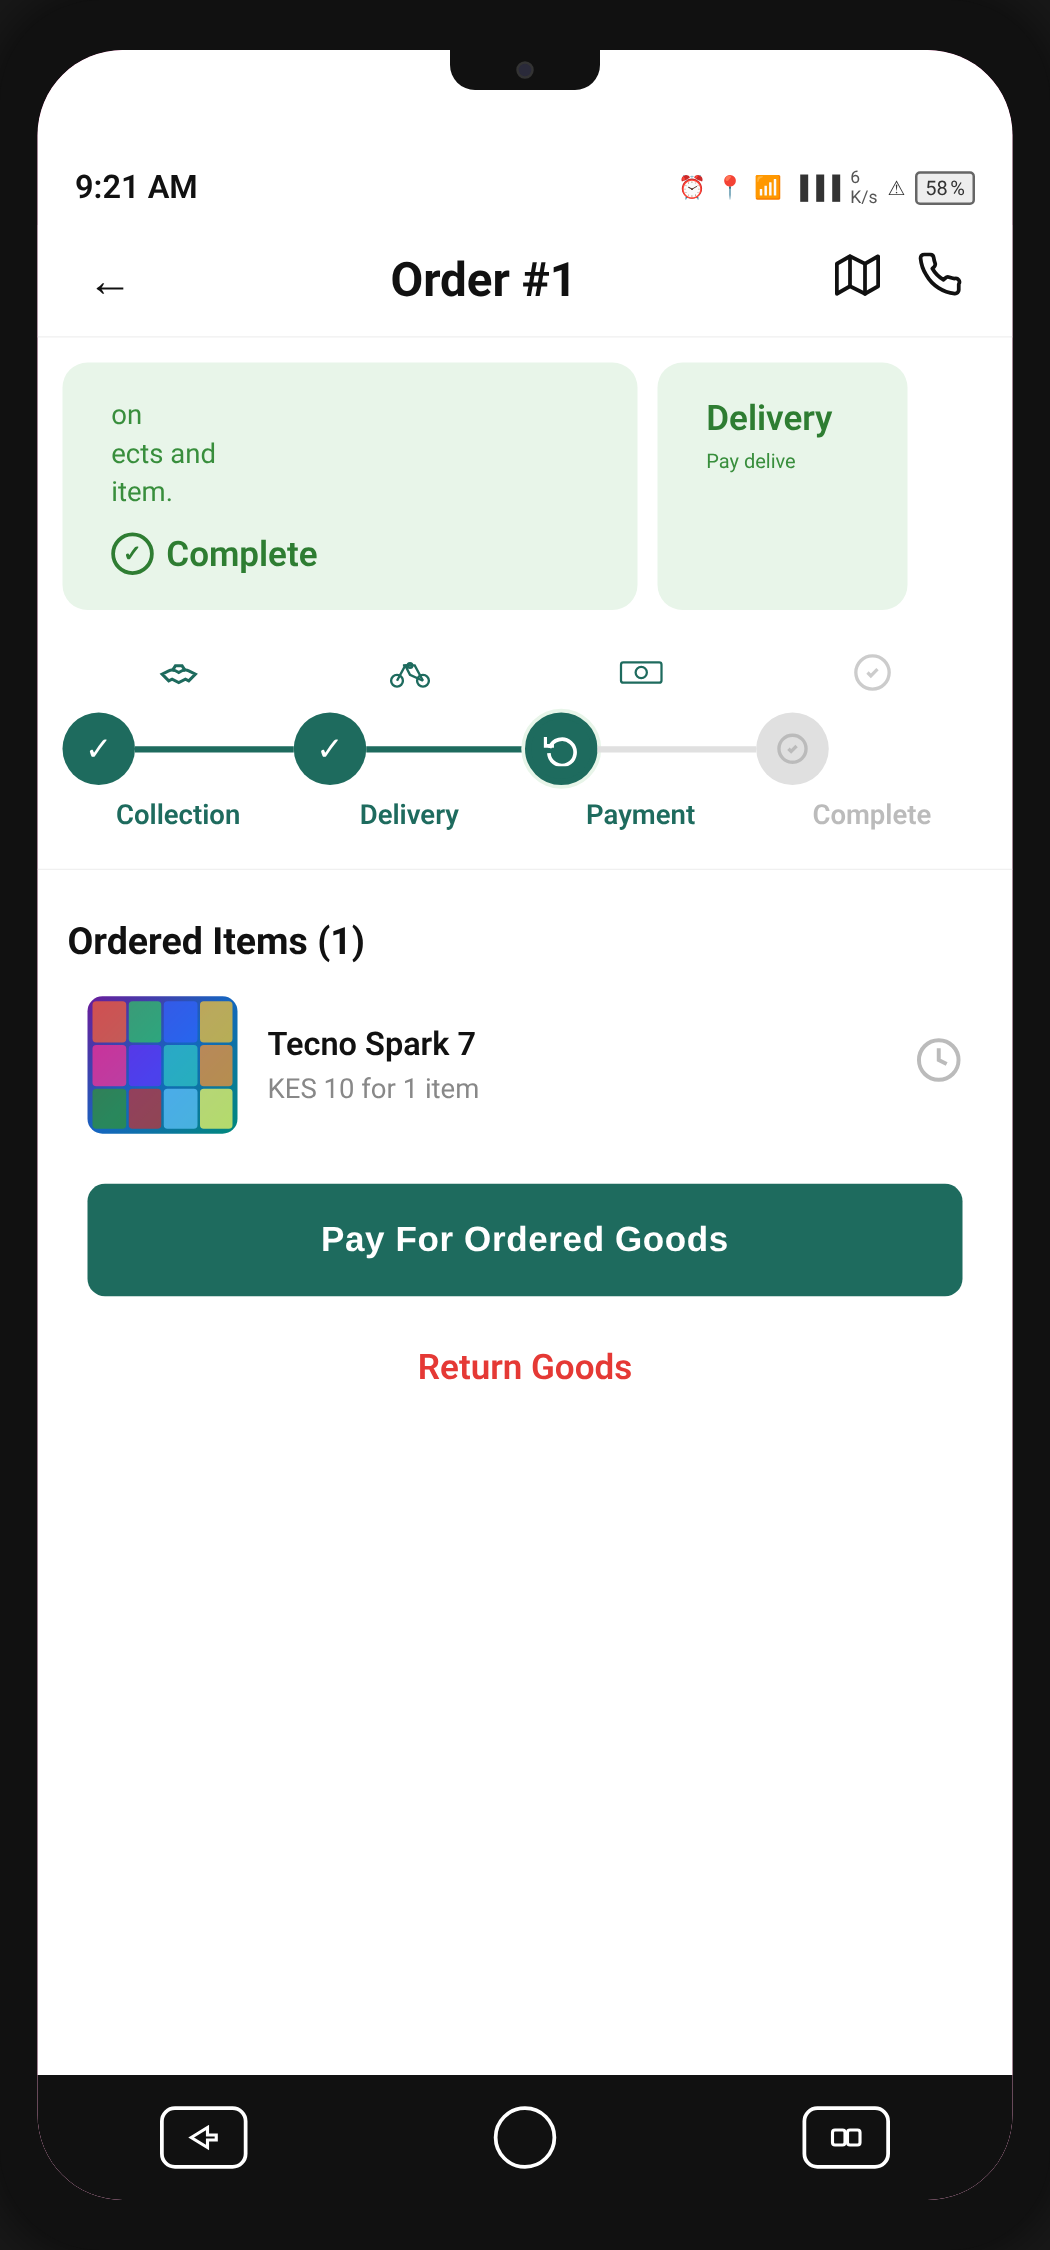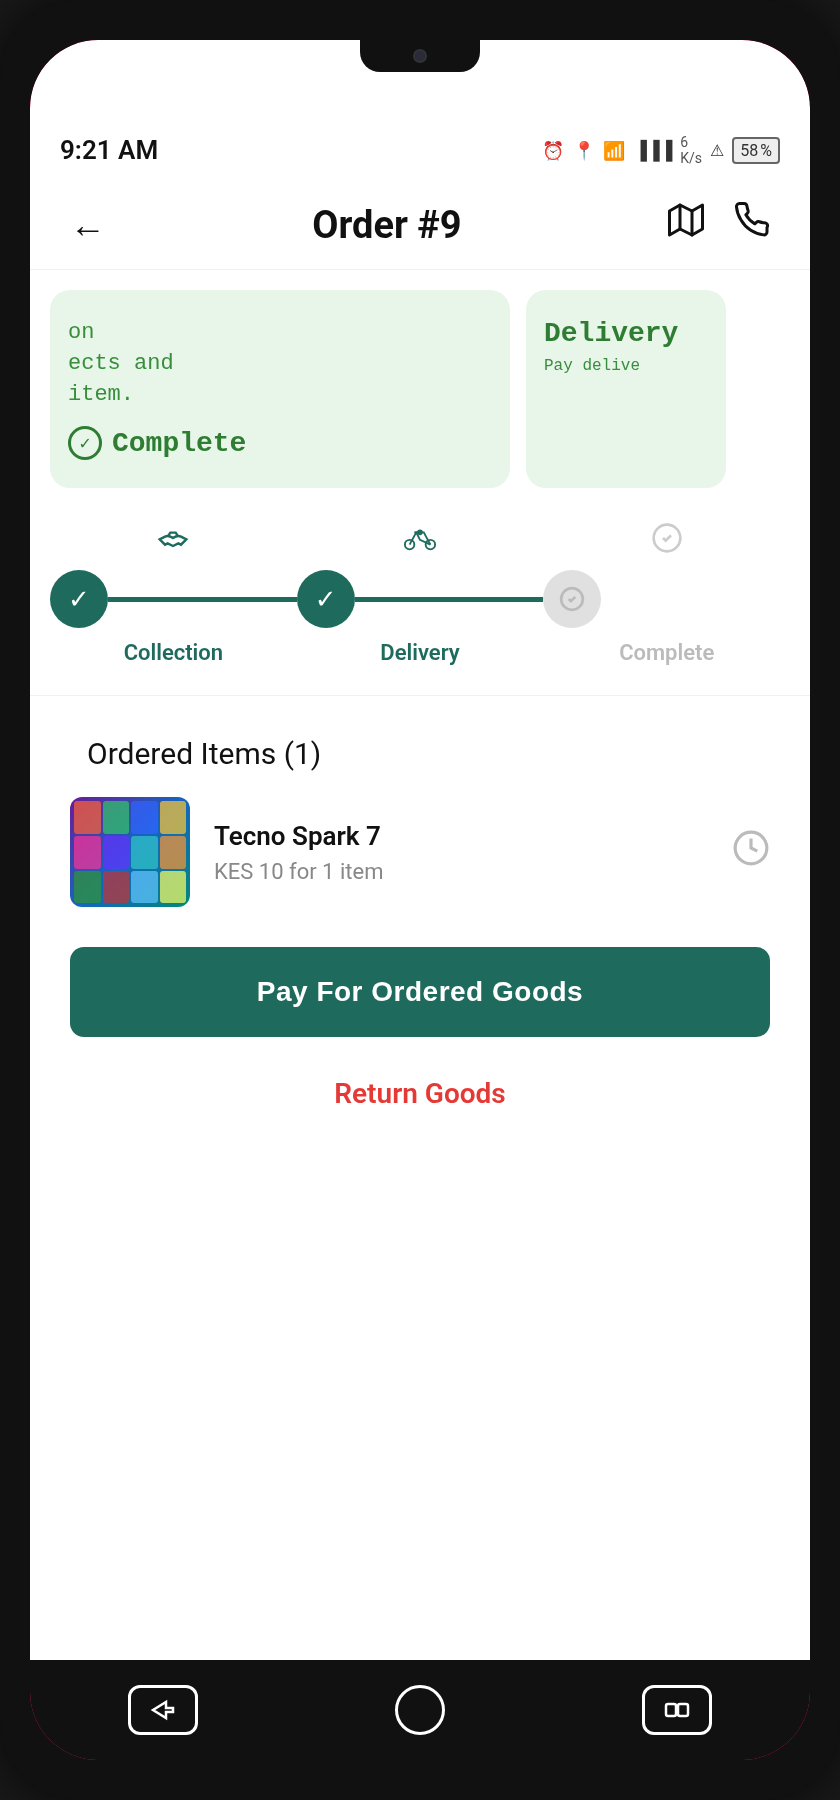--- a/index.html
+++ b/index.html
@@ -21,21 +21,21 @@
       display: flex;
       justify-content: center;
       align-items: center;
       box-shadow: 0 0 60px rgba(0,0,0,0.8);
       position: relative;
     }
 
     .phone-inner {
       width: 780px;
       height: 1720px;
-      background: #be185d;
+      background: #f9a8d4;
       border-radius: 68px;
       overflow: hidden;
       position: relative;
       display: flex;
       flex-direction: column;
       align-items: center;
     }
 
     
     .notch-bar {
@@ -157,23 +157,22 @@
     .cards-strip {
       display: flex;
       padding: 20px 20px;
       gap: 16px;
       overflow: hidden;
     }
 
     .card {
       background: #e8f5e9;
       border-radius: 20px;
-      padding: 28px 18px;
+      padding: 28px 39px;
       flex-shrink: 0;
-      font-family: Liberation Mono, monospace;
     }
 
     .card-left {
       width: 460px;
     }
 
     .card-right {
       width: 200px;
       overflow: hidden;
     }
@@ -296,23 +295,23 @@
     .divider {
       width: 100%;
       height: 1px;
       background: #f0f0f0;
       margin: 0 0 20px;
     }
 
     
     .section-title {
       font-size: 30px;
-      font-weight: 400;
+      font-weight: 700;
       color: #111;
-      padding: 20px 57px 16px;
+      padding: 20px 24px 16px;
     }
 
     .item-row {
       display: flex;
       align-items: center;
       padding: 10px 40px 30px;
       gap: 24px;
     }
 
     .item-thumb {
@@ -457,21 +456,21 @@
         <div class="status-battery">
           <span>58</span>%
         </div>
       </div>
     </div>
 
     <div class="app-content">
 
       <div class="top-bar">
         <div class="back-btn">←</div>
-        <div class="order-title">Order #9</div>
+        <div class="order-title">Order #1</div>
         <div class="top-icons">
 
           <div class="top-icon">
             <svg width="36" height="36" viewBox="0 0 24 24" fill="none" stroke="#111" stroke-width="2" stroke-linecap="round" stroke-linejoin="round">
               <polygon points="1 6 1 22 8 18 16 22 23 18 23 2 16 6 8 2 1 6"></polygon>
               <line x1="8" y1="2" x2="8" y2="18"></line>
               <line x1="16" y1="6" x2="16" y2="22"></line>
             </svg>
           </div>
 
@@ -530,20 +529,42 @@
               <circle cx="18" cy="8" r="2"></circle>
             </svg>
           </div>
           <div class="step-circle-row">
             <div class="step-dot completed">✓</div>
             <div class="step-line completed"></div>
           </div>
           <div class="step-name active-text">Delivery</div>
         </div>
 
+        <div class="step-item">
+          <div class="step-top-icon">
+
+            <svg width="36" height="28" viewBox="0 0 40 26" fill="none" stroke="#1e6b5e" stroke-width="2">
+              <rect x="2" y="4" width="36" height="18" rx="2"></rect>
+              <circle cx="20" cy="13" r="5"></circle>
+              <line x1="6" y1="8" x2="6" y2="8"></line>
+              <line x1="34" y1="18" x2="34" y2="18"></line>
+            </svg>
+          </div>
+          <div class="step-circle-row">
+            <div class="step-dot current">
+
+              <svg width="28" height="28" viewBox="0 0 24 24" fill="none" stroke="#fff" stroke-width="2.5">
+                <polyline points="1 4 1 10 7 10"></polyline>
+                <path d="M3.51 15a9 9 0 1 0 .49-3.51"></path>
+              </svg>
+            </div>
+            <div class="step-line pending"></div>
+          </div>
+          <div class="step-name active-text">Payment</div>
+        </div>
 
         <div class="step-item">
           <div class="step-top-icon inactive">
 
             <svg width="32" height="32" viewBox="0 0 24 24" fill="none" stroke="#ccc" stroke-width="2">
               <circle cx="12" cy="12" r="10"></circle>
               <polyline points="9 12 11 14 15 10"></polyline>
             </svg>
           </div>
           <div class="step-circle-row">

